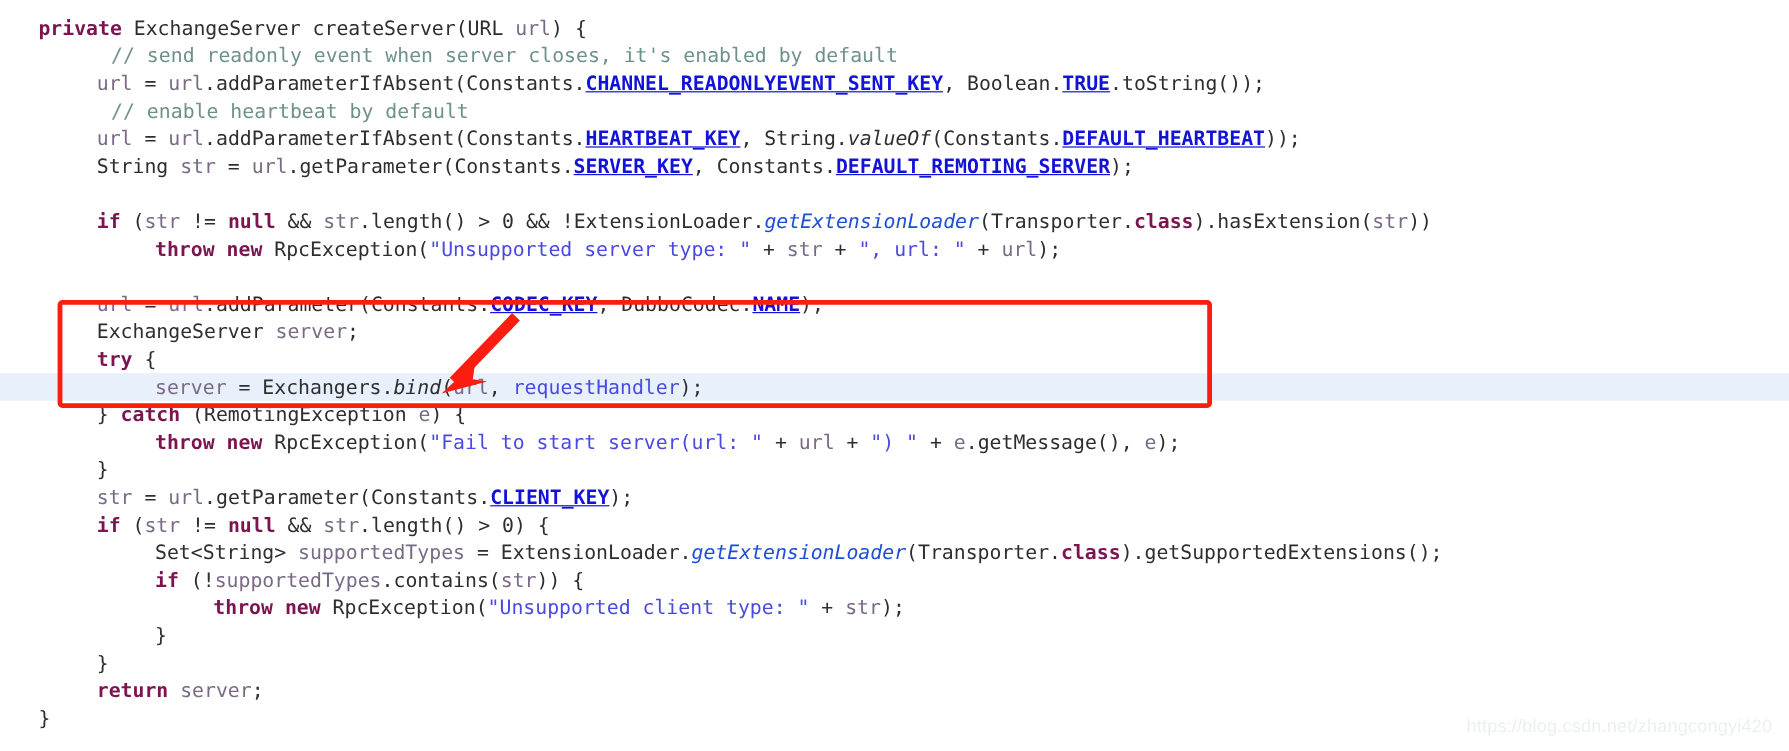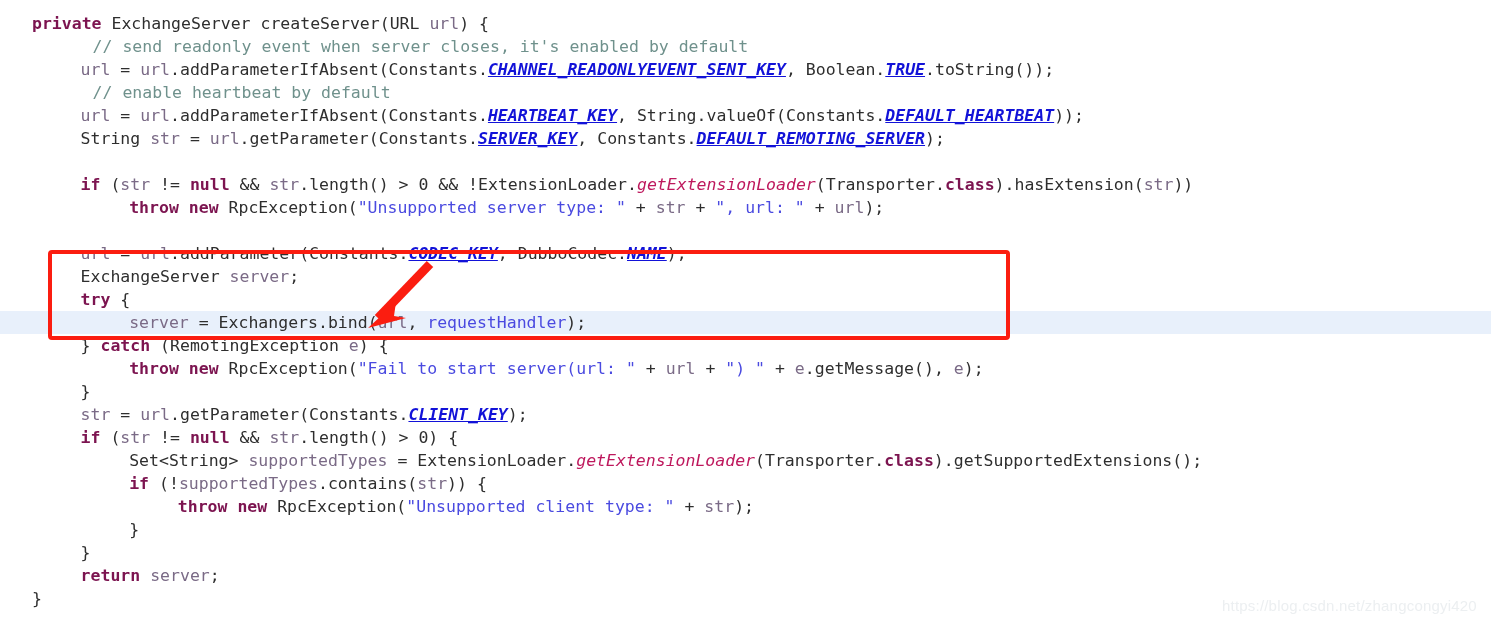--- a/index.html
+++ b/index.html
@@ -47,23 +47,23 @@
     height: 23px;
     background: #e8f0fb;
     z-index: 1;
   }
   
   .kw   { color: #7c1450; font-weight: bold; }          
   .plain{ color: #2e2e2e; }                              
   .cmt  { color: #6f918c; margin-left: 12px; }                              
   .str  { color: #4a4ae0; }                              
   .var  { color: #7a6a86; }                              
-  .stat { color: #1212d8; font-weight: bold; font-style: italic; text-decoration: underline; } 
-  .smeth{ color: #be185d; font-style: italic; }          
-  .imeth{ color: #2e2e2e; }          
+  .stat { color: #1212d8; font-weight: bold; text-decoration: underline; } 
+  .smeth{ color: #1d4ed8; font-style: italic; }          
+  .imeth{ color: #2e2e2e; font-style: italic; }          
 
   
   #redbox {
     position: absolute;
     border: 4px solid #fb1d10;
     border-radius: 4px;
     box-sizing: border-box;
     z-index: 5;
     pointer-events: none;
   }

